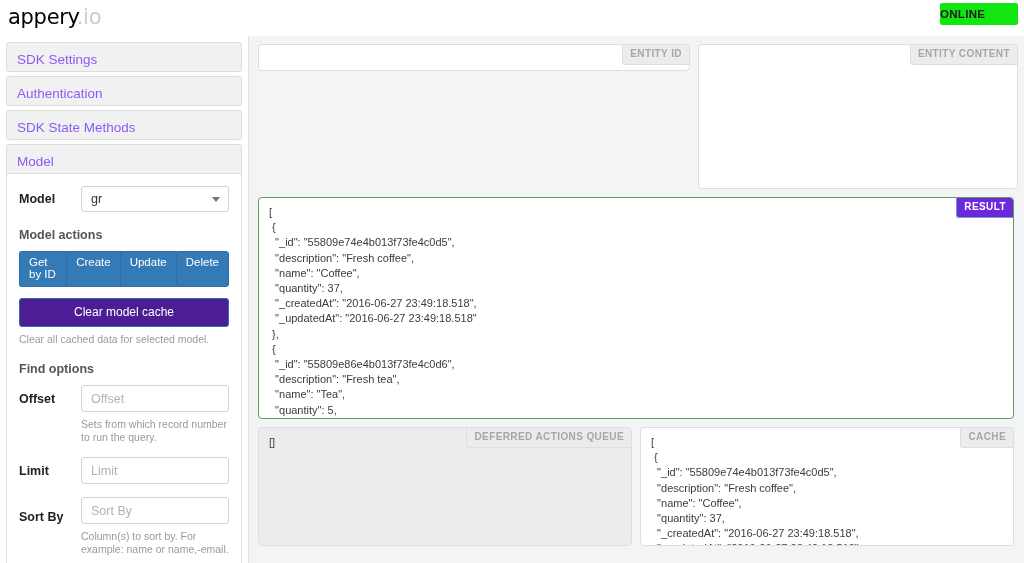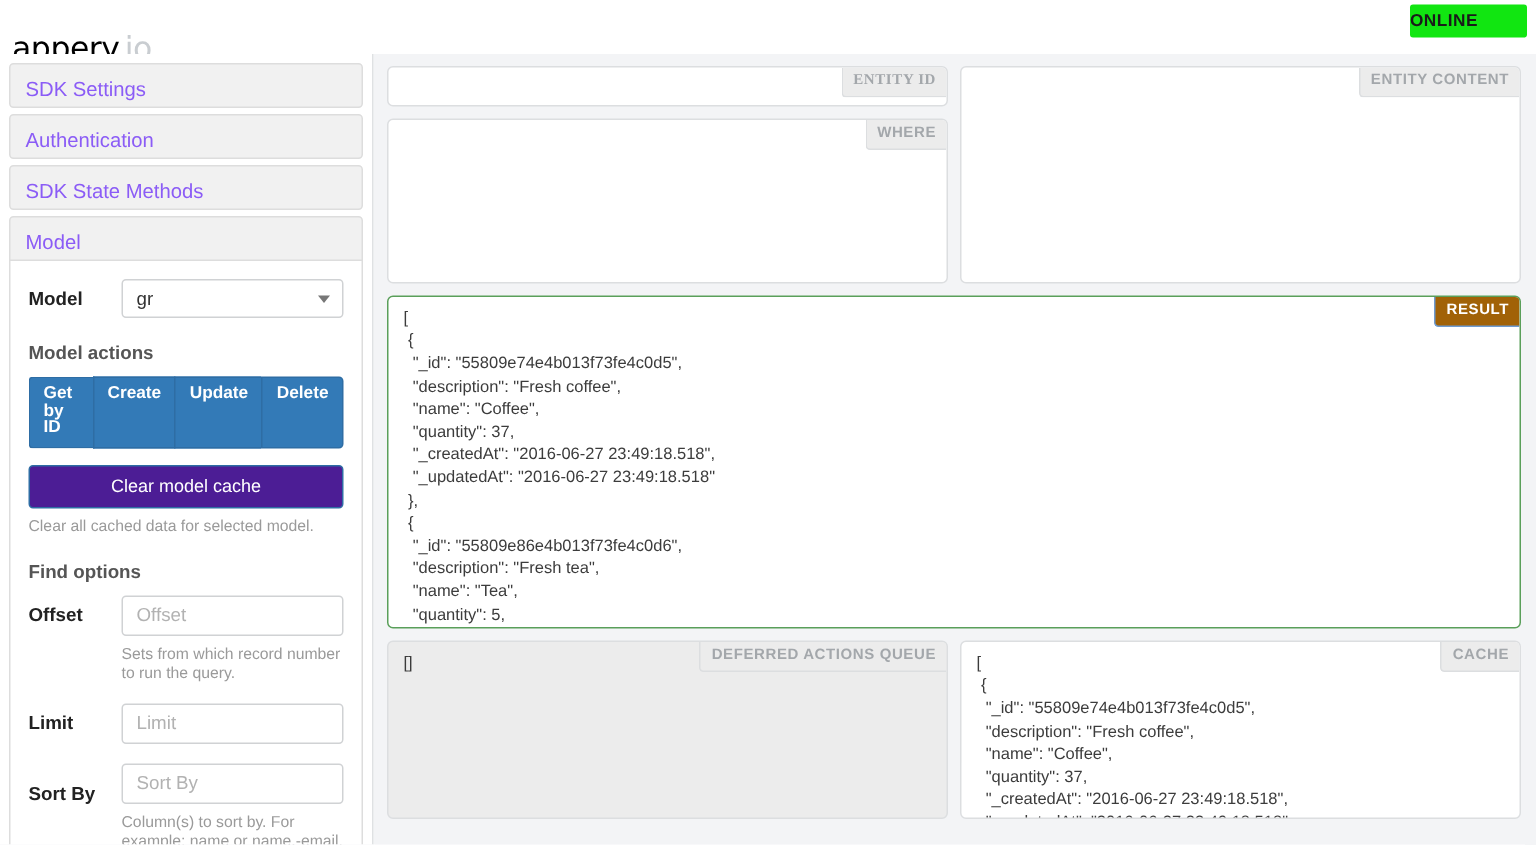--- a/index.html
+++ b/index.html
@@ -13,21 +13,21 @@
     -webkit-font-smoothing: antialiased;
   }
   #app { position: relative; width: 1024px; height: 563px; background: #f3f4f6; }
 
   
   .topbar {
     position: absolute; left: 0; top: 0; width: 1024px; height: 36px;
     background: #ffffff;
   }
   .logo {
-    position: absolute; left: 8px; top: 19px;
+    position: absolute; left: 8px; top: 4px;
     font-size: 21px; letter-spacing: -0.3px; line-height: 26px;
     font-family: "DejaVu Sans", sans-serif;
   }
   .logo .tld { color: #c9cdd1; }
   .online-badge {
     position: absolute; right: 6px; top: 3px;
     width: 78px; height: 22px; line-height: 22px;
     background: #11e611; color: #1a1a1a;
     font-size: 11.5px; font-weight: bold; text-align: left;
     letter-spacing: 0.3px;
@@ -87,21 +87,21 @@
     width: 0; height: 0; margin-top: -2px;
     border-left: 4px solid transparent;
     border-right: 4px solid transparent;
     border-top: 5px solid #777777;
   }
 
   .section-title {
     font-size: 12.5px; font-weight: bold; color: #555555;
     margin: 16px 0 9px 0;
   }
-  .btn-group { display: flex; font-weight: bold; }
+  .btn-group { display: flex; }
   .btn-group .btn {
     background: #337ab7; color: #ffffff;
     border: 1px solid #2e6da4; border-right: none;
     font-size: 11.5px;
     padding: 5px 9px 6px 9px;
     cursor: pointer; line-height: 1;
   }
   .btn-group .btn:first-child { border-radius: 3px 0 0 3px; }
   .btn-group .btn:last-child { border-right: 1px solid #2e6da4; border-radius: 0 3px 3px 0; }
 
@@ -156,37 +156,37 @@
     background: #ececec; color: #a3a7ab;
     font-size: 10px; font-weight: bold; letter-spacing: 0.4px;
     padding: 4px 7px 5px 7px;
     border-left: 1px solid #dcdee0;
     border-bottom: 1px solid #dcdee0;
     border-bottom-left-radius: 3px;
     line-height: 1;
     white-space: nowrap;
   }
   .panel-tag.blue {
-    background: #a16207; color: #ffffff;
+    background: #6d28d9; color: #ffffff;
     border-color: #6e9bd1;
   }
 
   .panel-content {
     font-family: "Liberation Sans", sans-serif;
     font-size: 11px;
     line-height: 15.2px;
     color: #3c3c3c;
     white-space: pre;
     padding: 7px 9px 0 10px;
     overflow: hidden;
     height: 100%;
   }
 
   
-  .entityid-panel { width: 374px; height: 27px; font-family: Liberation Serif, serif; }
+  .entityid-panel { width: 432px; height: 27px; }
   .where-panel    { width: 374px; height: 110px; margin-top: 8px; }
   .content-panel  { width: 374px; height: 145px; }
   .result-panel   { width: 756px; height: 222px; margin-top: 8px; }
   .queue-panel    { width: 374px; height: 119px; }
   .cache-panel    { width: 374px; height: 119px; }
   .bottom-row     { margin-top: 8px; }
 </style>
 </head>
 <body>
 
@@ -261,24 +261,20 @@
   <div class="main">
 
     <div class="row">
       <div>
 
         <div class="panel entityid-panel">
           <div class="panel-tag">ENTITY ID</div>
           <div class="panel-content"></div>
         </div>
 
-        <div class="panel where-panel">
-          <div class="panel-tag">WHERE</div>
-          <div class="panel-content"></div>
-        </div>
 
       </div>
 
       <div class="panel content-panel">
         <div class="panel-tag">ENTITY CONTENT</div>
         <div class="panel-content"></div>
       </div>
     </div>
 
     <div class="panel green result-panel">

